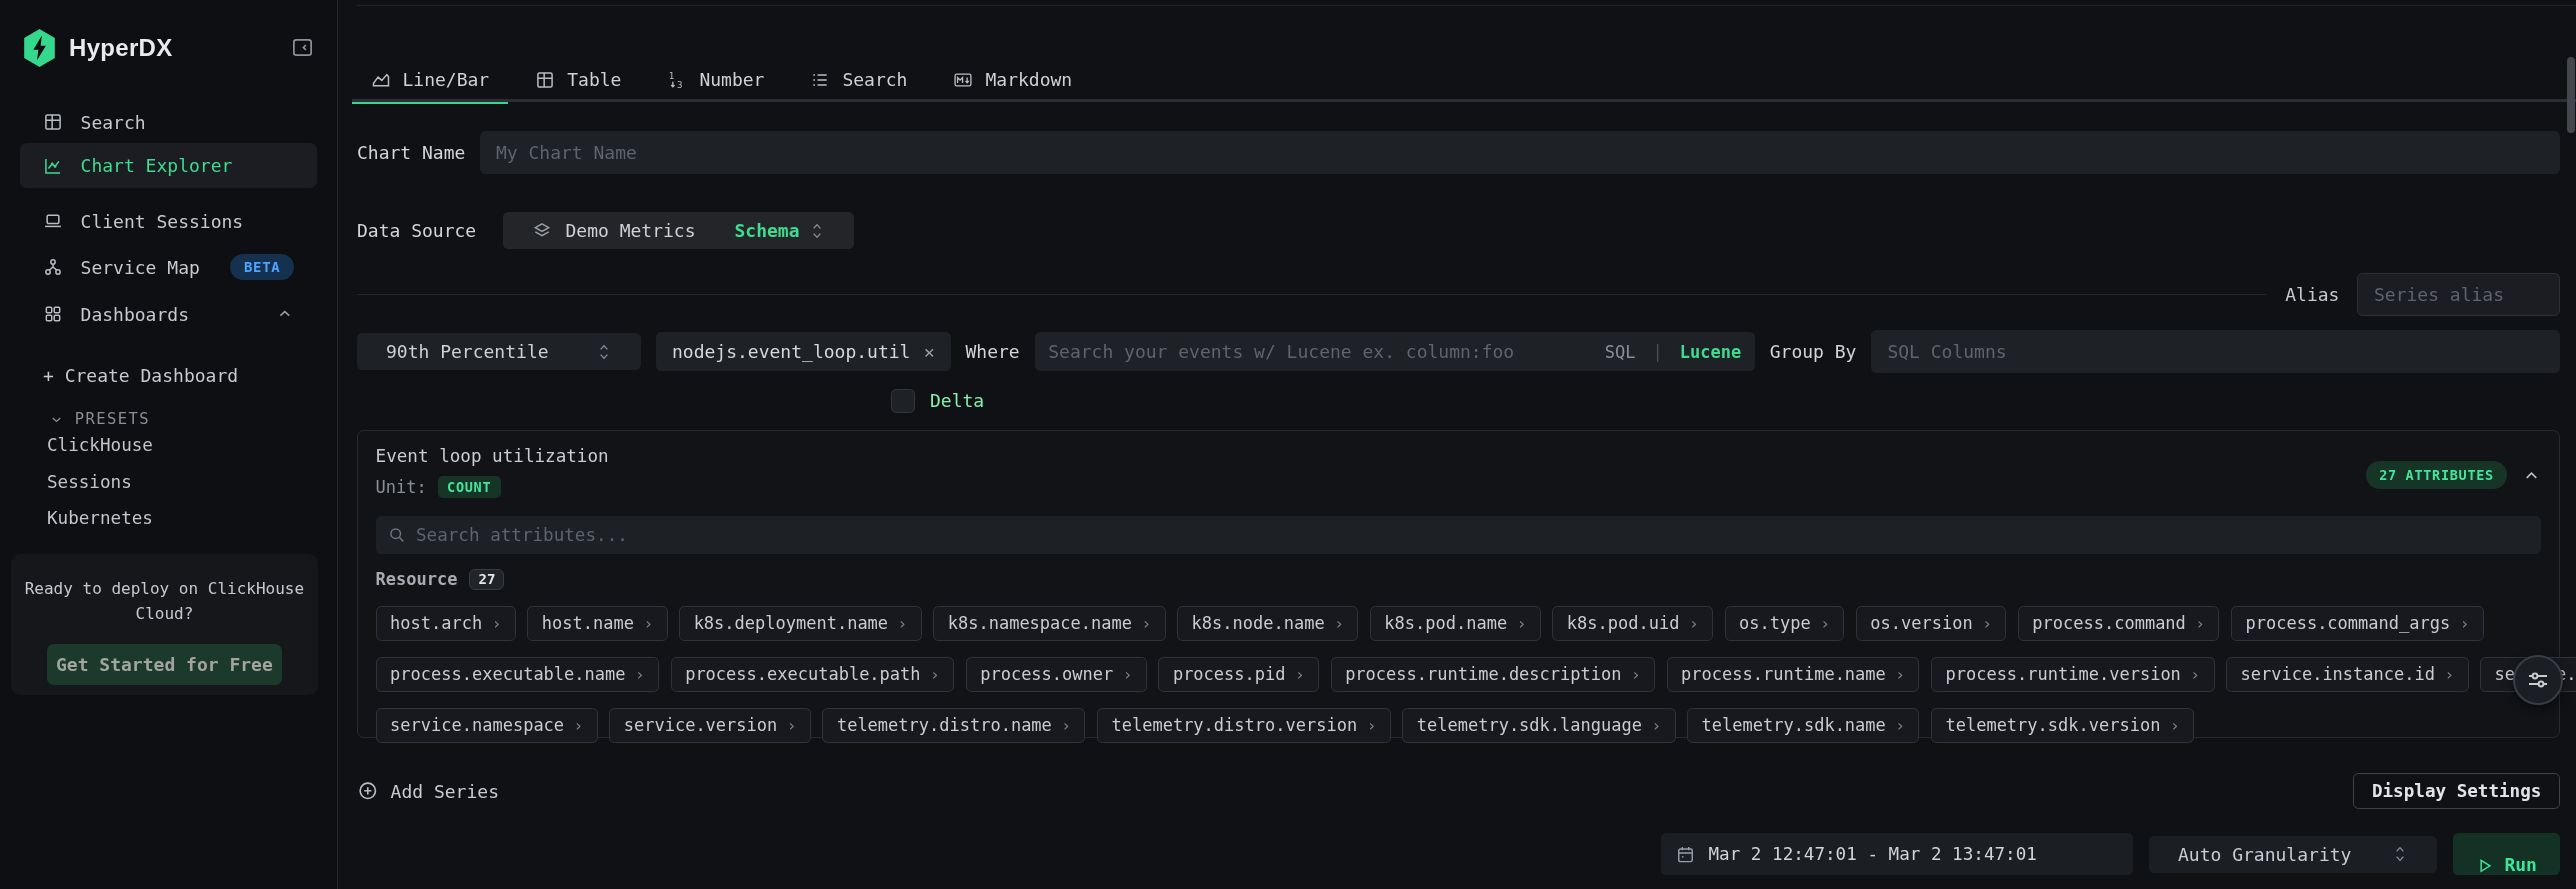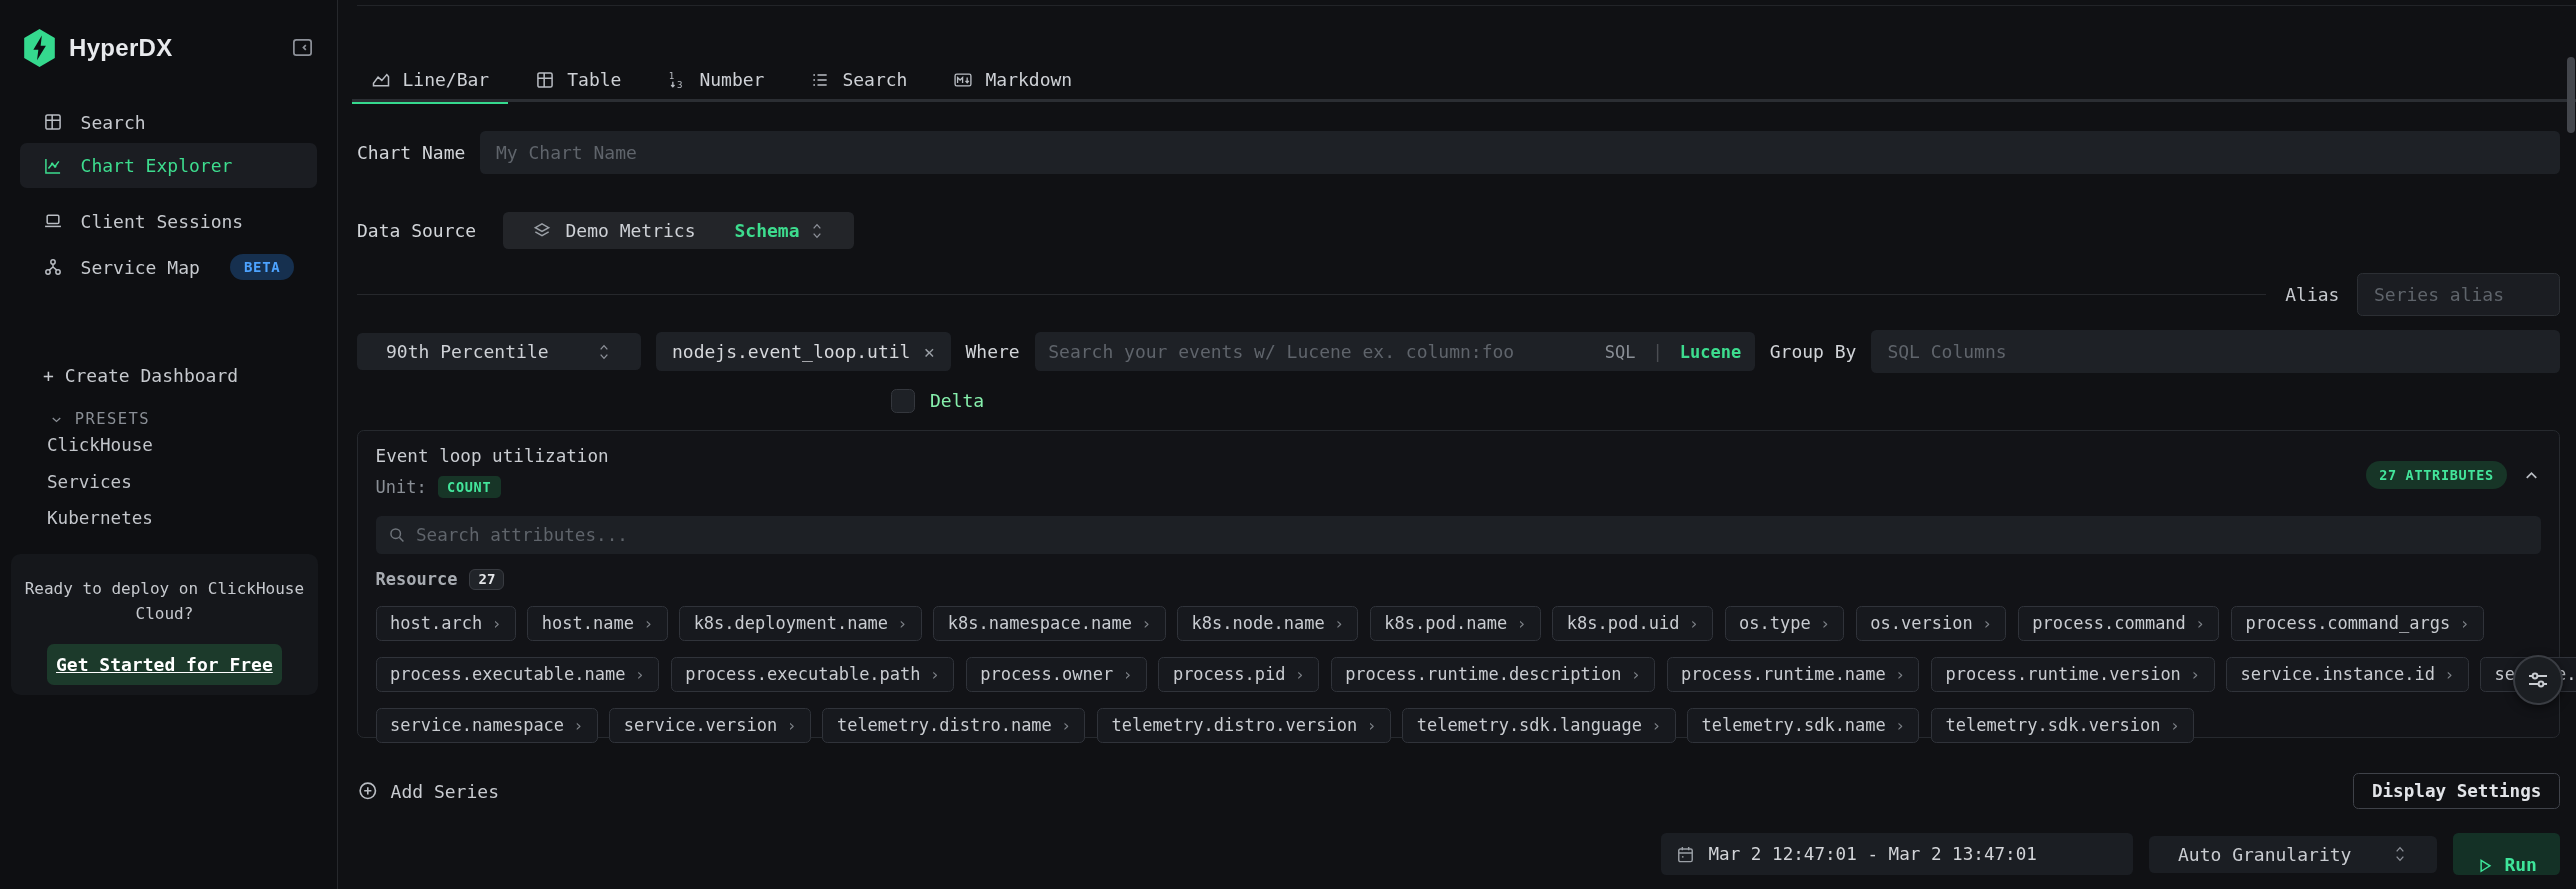--- a/index.html
+++ b/index.html
@@ -41,22 +41,22 @@
   .presets-head { position:absolute; top:410px; left:49px; display:flex; align-items:center; color:#8a8f96; font-size:15.5px; letter-spacing:1.4px; cursor:pointer; }
   .presets-head .pc { width:15px; height:15px; margin-right:10.8px; color:#8a8f96; }
   .preset-item { position:absolute; left:47px; color:#c2c5ca; font-size:17.6px; cursor:pointer; }
   .promo-card {
     position:absolute; top:554px; left:10.8px; right:19px; height:141px;
     background:#15171b; border-radius:9.5px; padding:23px 13.5px 0 13.5px; text-align:center;
   }
   .promo-text { color:#c6c9ce; font-size:16px; line-height:1.55; }
   .promo-btn {
     margin:17.6px auto 0 auto; width:235px; height:41px; border-radius:6.8px;
-    background:#1c3a2b; color:#ffffff; font-weight:bold; font-size:18px;
-    display:flex; align-items:center; justify-content:center; cursor:pointer;text-decoration:underline;
+    background:#1c3a2b; color:#a3a3a3; font-weight:bold; font-size:18px;
+    display:flex; align-items:center; justify-content:center; cursor:pointer;
   }
 
   
   .main { flex:1; position:relative; background:#101114; }
   .top-divider { position:absolute; top:5.4px; left:19px; right:0; border-top:1.4px solid #222428; }
 
   
   .tabs { position:absolute; top:58px; left:13.5px; right:0; height:43px; display:flex; }
   .tab { position:relative; display:flex; align-items:center; padding:0 19px; margin-right:8px; color:#ced1d6; cursor:pointer; }
   .tab .tab-icon { width:20px; height:20px; margin-right:12px; color:#b9bdc3; }
@@ -221,32 +221,44 @@
       <svg class="nav-icon" viewBox="0 0 24 24" fill="none" stroke="currentColor" stroke-width="1.8">
         <circle cx="12" cy="6" r="2.6"></circle>
           <circle cx="6" cy="18" r="2.6"></circle>
           <circle cx="18" cy="18" r="2.6"></circle>
         <path d="M12 8.6 V12 M12 12 L7.5 15.8 M12 12 L16.5 15.8"></path>
       </svg>
       <span>Service Map</span>
       <span class="badge-beta">BETA</span>
     </div>
 
+    <div class="nav-item" style="top:293px">
+      <svg class="nav-icon" viewBox="0 0 24 24" fill="none" stroke="currentColor" stroke-width="1.8">
+        <rect x="4" y="4" width="6.5" height="6.5" rx="1.2"></rect>
+          <rect x="13.5" y="4" width="6.5" height="6.5" rx="1.2"></rect>
+        <rect x="4" y="13.5" width="6.5" height="6.5" rx="1.2"></rect>
+          <rect x="13.5" y="13.5" width="6.5" height="6.5" rx="1.2"></rect>
+      </svg>
+      <span>Dashboards</span>
+      <svg class="nav-caret" viewBox="0 0 24 24" fill="none" stroke="currentColor" stroke-width="2">
+          <path d="M6 14.5 L12 9 L18 14.5"></path>
+        </svg>
+    </div>
 
     <div class="create-dash">+ Create Dashboard</div>
 
     <div class="presets-head">
       <svg class="pc" viewBox="0 0 24 24" fill="none" stroke="currentColor" stroke-width="2">
           <path d="M6 9.5 L12 15 L18 9.5"></path>
         </svg>
       <span>PRESETS</span>
     </div>
 
     <div class="preset-item" style="top:435px">ClickHouse</div>
-    <div class="preset-item" style="top:472px">Services</div>
+    <div class="preset-item" style="top:472px">Sessions</div>
     <div class="preset-item" style="top:508px">Kubernetes</div>
 
     <div class="promo-card">
       <div class="promo-text">Ready to deploy on ClickHouse Cloud?</div>
       <div class="promo-btn">Get Started for Free</div>
     </div>
   </aside>
 
   <section class="main">
     <div class="top-divider"></div>

